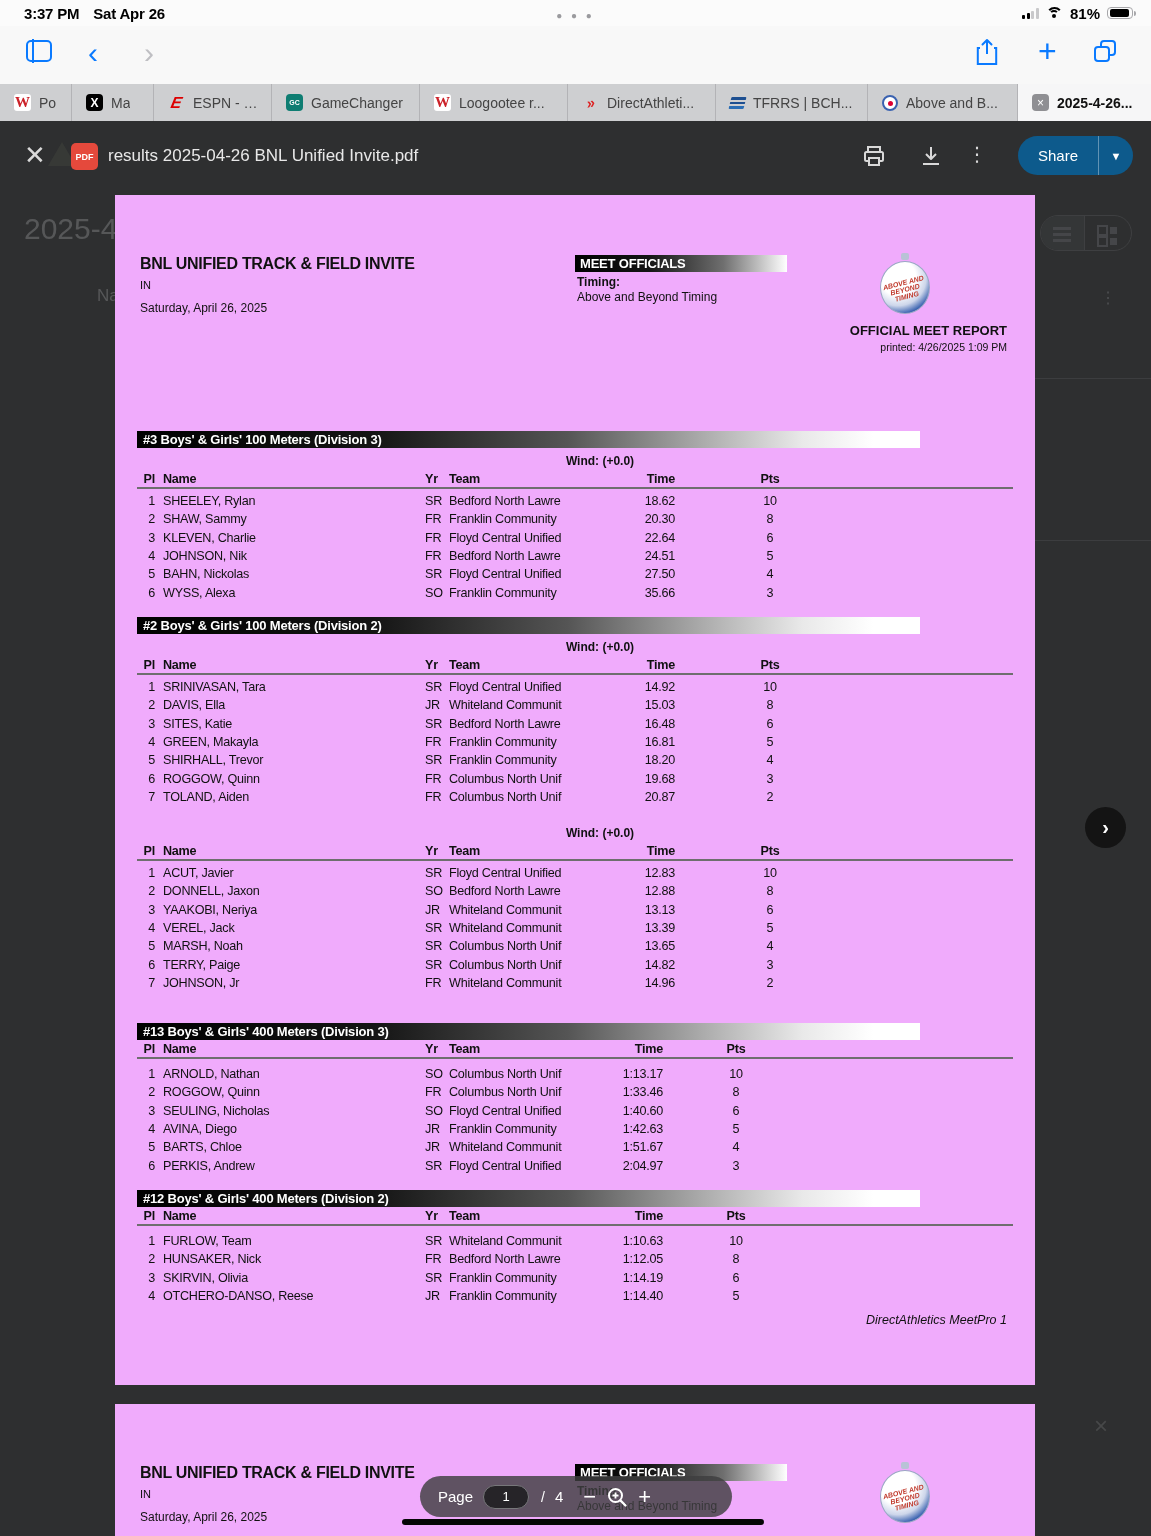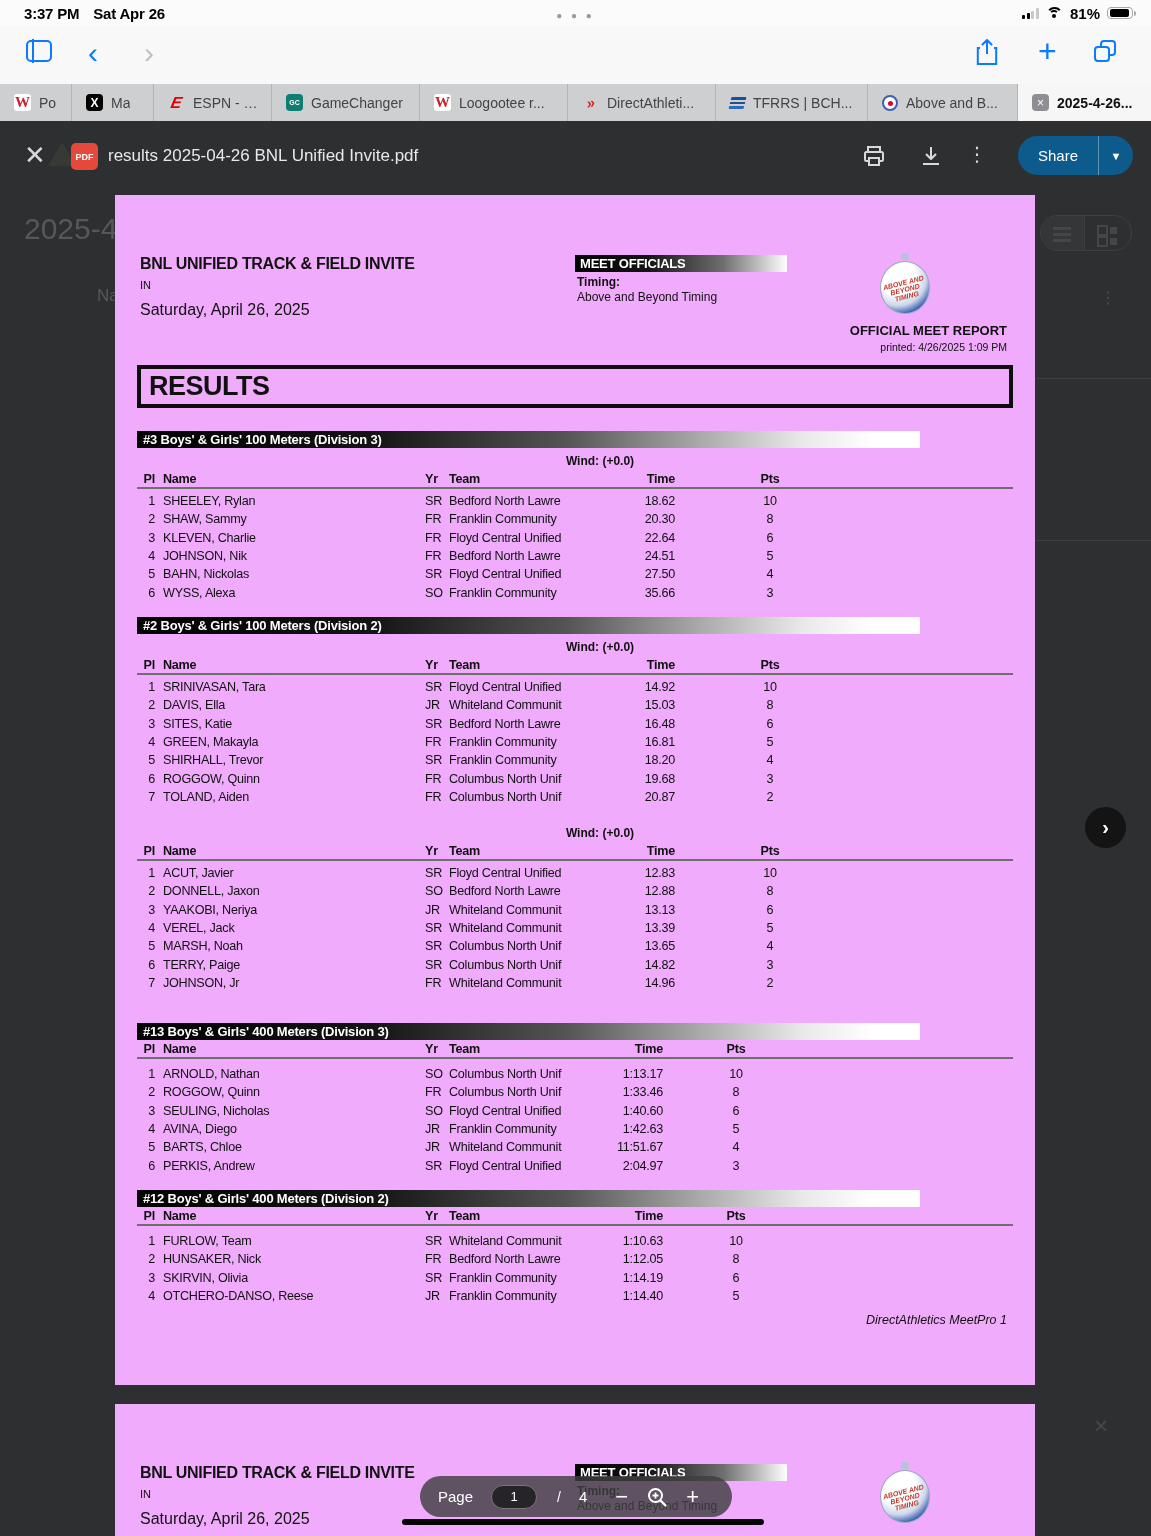--- a/index.html
+++ b/index.html
@@ -94,21 +94,21 @@
   .share-main { padding:0 20px; display:flex; align-items:center; font-size:15px; border-right:1px solid rgba(255,255,255,.35); }
   .share-caret { width:34px; display:flex; align-items:center; justify-content:center; font-size:11px; }
 
   
   .page { position:absolute; left:115px; width:920px; background:#f0abfc; z-index:3; color:#111; }
   .page1 { top:75px; height:1190px; }
   .page2 { top:1284px; height:132px; overflow:hidden; }
   .doc-head { position:absolute; left:0; top:0; width:920px; height:170px; }
   .dh-title { position:absolute; left:25px; top:60px; font-size:16px; font-weight:700; letter-spacing:-0.3px; }
   .dh-state { position:absolute; left:25px; top:84px; font-size:11px; }
-  .dh-date { position:absolute; left:25px; top:106px; font-size:16px; }
+  .dh-date { position:absolute; left:25px; top:106px; font-size:12px; }
   .dh-off-bar { position:absolute; left:460px; top:60px; width:212px; height:17px; background:linear-gradient(90deg,#000 0%,#151515 35%,#6f6f6f 70%,#d9d9d9 92%,#fff 100%); color:#fff; font-size:13px; font-weight:700; padding:1px 0 0 5px; letter-spacing:-0.2px; }
   .dh-tim-l { position:absolute; left:462px; top:80px; font-size:12px; font-weight:700; }
   .dh-tim-v { position:absolute; left:462px; top:95px; font-size:12px; }
   .dh-logo { position:absolute; left:762px; top:58px; width:56px; height:64px; }
   .logo-crown { position:absolute; left:24px; top:0; width:8px; height:7px; background:#b9c2d6; border-radius:2px; }
   .logo-ring { position:absolute; left:3px; top:8px; width:50px; height:53px; border-radius:50%; background:radial-gradient(circle at 35% 30%, #ffffff 38%, #cdd6ea 60%, #3a62b0 78%, #27408b 100%); border:1px solid #9aa7c4; }
   .logo-txt { position:absolute; left:6px; top:26px; width:44px; text-align:center; color:#c0392b; font-size:7px; font-weight:700; font-style:italic; transform:rotate(-14deg); line-height:7px; }
   .dh-report { position:absolute; right:28px; top:128px; font-size:13px; font-weight:700; }
   .dh-printed { position:absolute; right:28px; top:146px; font-size:10.5px; }
   .results-box { position:absolute; left:22px; top:170px; width:876px; height:43px; border:4px solid #0d0d0d; }
@@ -128,21 +128,21 @@
   .c-team { width:146px; margin-left:4px; }
   .c-time { width:80px; text-align:right; }
   .c-pts { width:90px; margin-left:50px; text-align:center; }
   .section.compact .c-time { width:68px; }
   .section.compact .c-pts { margin-left:28px; }
   .section.compact .tbody { margin-top:6px; }
   .doc-footer { position:absolute; right:28px; top:1118px; font-size:12.5px; font-style:italic; }
 
   
   .next-btn { position:absolute; left:1085px; top:687px; width:41px; height:41px; border-radius:50%; background:#141414; color:#fff; display:flex; align-items:center; justify-content:center; font-size:20px; font-weight:700; z-index:10; }
-  .page-nav { position:absolute; left:420px; top:1356px; width:312px; height:41px; background:rgba(62,62,64,.82); border-radius:21px; z-index:10; display:flex; align-items:center; color:#fff; padding:0 18px; gap:18px; }
+  .page-nav { position:absolute; left:420px; top:1356px; width:312px; height:41px; background:rgba(62,62,64,.82); border-radius:21px; z-index:10; display:flex; align-items:center; color:#fff; padding:0 18px; gap:10px; }
   .pn-label { font-size:15px; }
   .pn-input { width:46px; height:24px; background:rgba(28,28,30,.85); border:1px solid #77777a; border-radius:12px; color:#fff; font-size:13px; text-align:center; line-height:22px; }
   .pn-sep { font-size:14px; margin-left:2px; }
   .pn-total { font-size:15px; margin-right:4px; }
   .pn-minus { font-size:22px; font-weight:300; margin-left:6px; }
   .pn-zoom { width:22px; height:22px; }
   .pn-plus { font-size:22px; font-weight:300; }
   .home-indicator { position:absolute; left:402px; top:1399px; width:362px; height:6px; border-radius:3px; background:#050505; z-index:12; }
 </style>
 </head>
@@ -284,23 +284,20 @@
         <div class="dh-tim-l">Timing:</div>
         <div class="dh-tim-v">Above and Beyond Timing</div>
         <div class="dh-logo">
           <div class="logo-crown"></div>
             <div class="logo-ring"></div>
           <div class="logo-txt">ABOVE AND BEYOND TIMING</div>
         </div>
         <div class="dh-report">OFFICIAL MEET REPORT</div>
         <div class="dh-printed">printed: 4/26/2025 1:09 PM</div>
       </div>
-      <div class="results-box">
-        <span>RESULTS</span>
-      </div>
       <div id="sections">
           <div class="section" style="top: 236px;">
             <div class="sec-bar">#3 Boys' &amp; Girls' 100 Meters (Division 3)</div>
             <div class="sec-wind">Wind:  (+0.0)</div>
             <div class="thead">
               <span class="c-pl">Pl</span>
               <span class="c-name">Name</span>
               <span class="c-yr">Yr</span>
               <span class="c-team">Team</span>
               <span class="c-time">Time</span>
@@ -537,21 +534,21 @@
                 <span class="c-yr">JR</span>
                 <span class="c-team">Franklin Community</span>
                 <span class="c-time">1:42.63</span>
                 <span class="c-pts">5</span>
               </div>
               <div class="trow">
                 <span class="c-pl">5</span>
                 <span class="c-name">BARTS, Chloe</span>
                 <span class="c-yr">JR</span>
                 <span class="c-team">Whiteland Communit</span>
-                <span class="c-time">11:51.67</span>
+                <span class="c-time">1:51.67</span>
                 <span class="c-pts">4</span>
               </div>
               <div class="trow">
                 <span class="c-pl">6</span>
                 <span class="c-name">PERKIS, Andrew</span>
                 <span class="c-yr">SR</span>
                 <span class="c-team">Floyd Central Unified</span>
                 <span class="c-time">2:04.97</span>
                 <span class="c-pts">3</span>
               </div>

